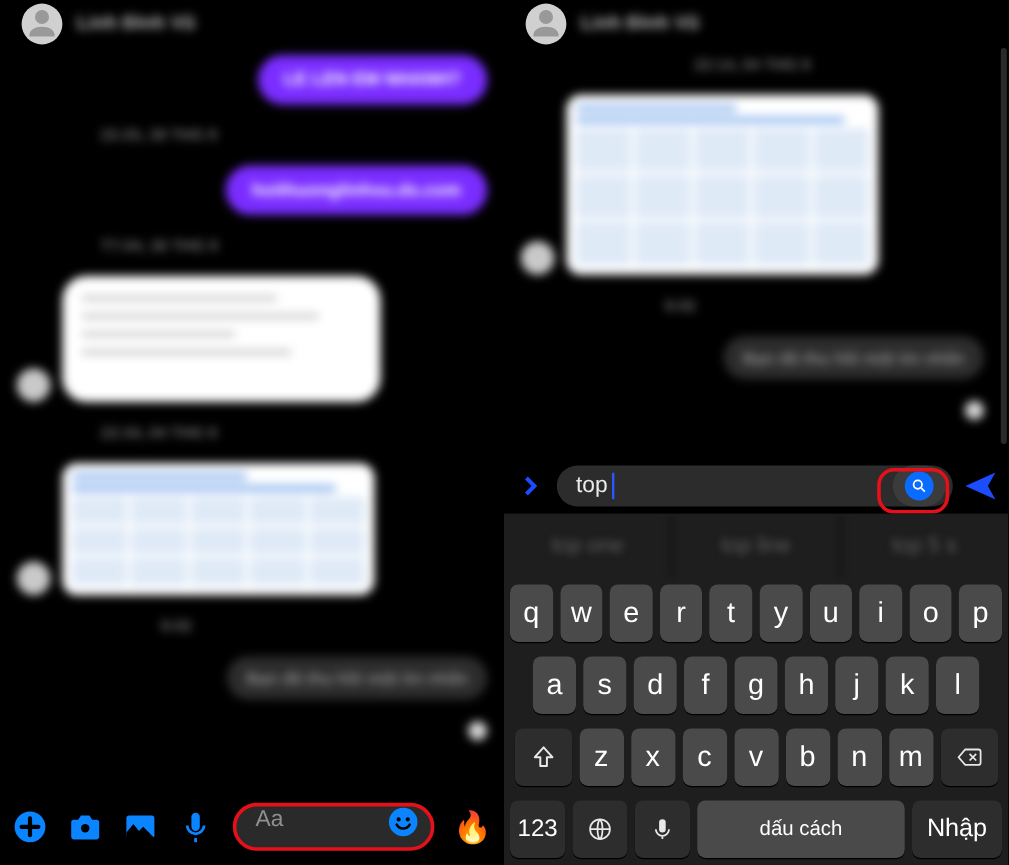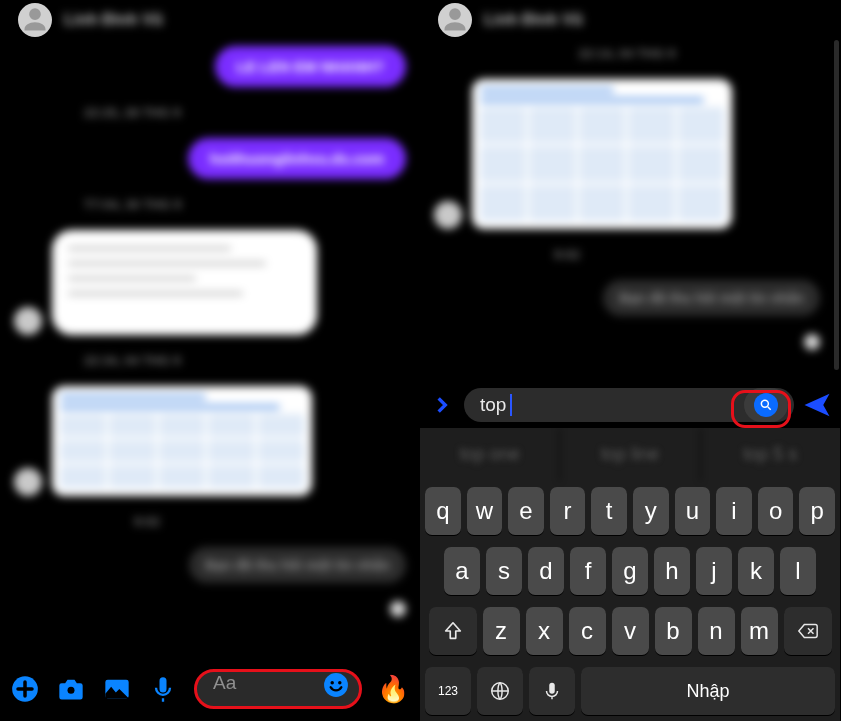--- a/index.html
+++ b/index.html
@@ -58,22 +58,22 @@
 
   
   .kb{position:absolute;left:0;right:0;top:428px;bottom:0;background:#1e1e1e;display:flex;flex-direction:column}
   .sug{height:56px;display:flex}
   .sug div{flex:1;display:flex;align-items:center;justify-content:center;color:#5a5a5a;font-size:18px;font-weight:500;border-right:1px solid #000;filter:blur(3px)}
   .sug div:last-child{border-right:none}
   .krow{display:flex;gap:6px;padding:6px 5px;justify-content:center}
   .key{height:48px;border-radius:7px;background:#4a4a4a;color:#fff;display:flex;align-items:center;justify-content:center;font-size:24px;flex:1;max-width:37px;box-shadow:0 1px 0 #000}
   .key.fn{background:#2d2d2d;max-width:50px}
   .key.sp{background:#4a4a4a;max-width:none;flex:3;font-size:17px}
-  .key.ret{background:#2d2d2d;max-width:none;flex:1.3;font-size:18px}
-  .key.num{background:#2d2d2d;max-width:46px;font-size:12px}
+  .key.ret{background:#2d2d2d;max-width:none;flex:1.3;font-size:21px}
+  .key.num{background:#2d2d2d;max-width:46px;font-size:20px}
   .key.gl{background:#2d2d2d;max-width:46px}
   .key.mic{background:#2d2d2d;max-width:46px}
   .krow.brow .key.fn{max-width:48px}
   .key svg{width:22px;height:22px;fill:#fff}
   .key.fn svg{fill:#e8e8e8}
 </style>
 </head>
 <body>
 
 <div id="left" class="screen">
@@ -305,16 +305,17 @@
             <circle cx="12" cy="12" r="9" fill="none" stroke="#e8e8e8" stroke-width="1.6"></circle>
             <path d="M3 12h18M12 3c3 3 3 15 0 18M12 3c-3 3-3 15 0 18" fill="none" stroke="#e8e8e8" stroke-width="1.6"></path>
           </svg>
         </div>
       <div class="key mic">
           <svg viewBox="0 0 24 24">
             <rect x="9" y="3" width="6" height="12" rx="3" fill="#e8e8e8"></rect>
             <path d="M6 12a6 6 0 0012 0M12 18v3" fill="none" stroke="#e8e8e8" stroke-width="1.6"></path>
           </svg>
         </div>
+      <div class="key sp">dấu cách</div>
       <div class="key ret">Nhập</div>
     </div>
   </div>
 </div>
 
 </body></html>

